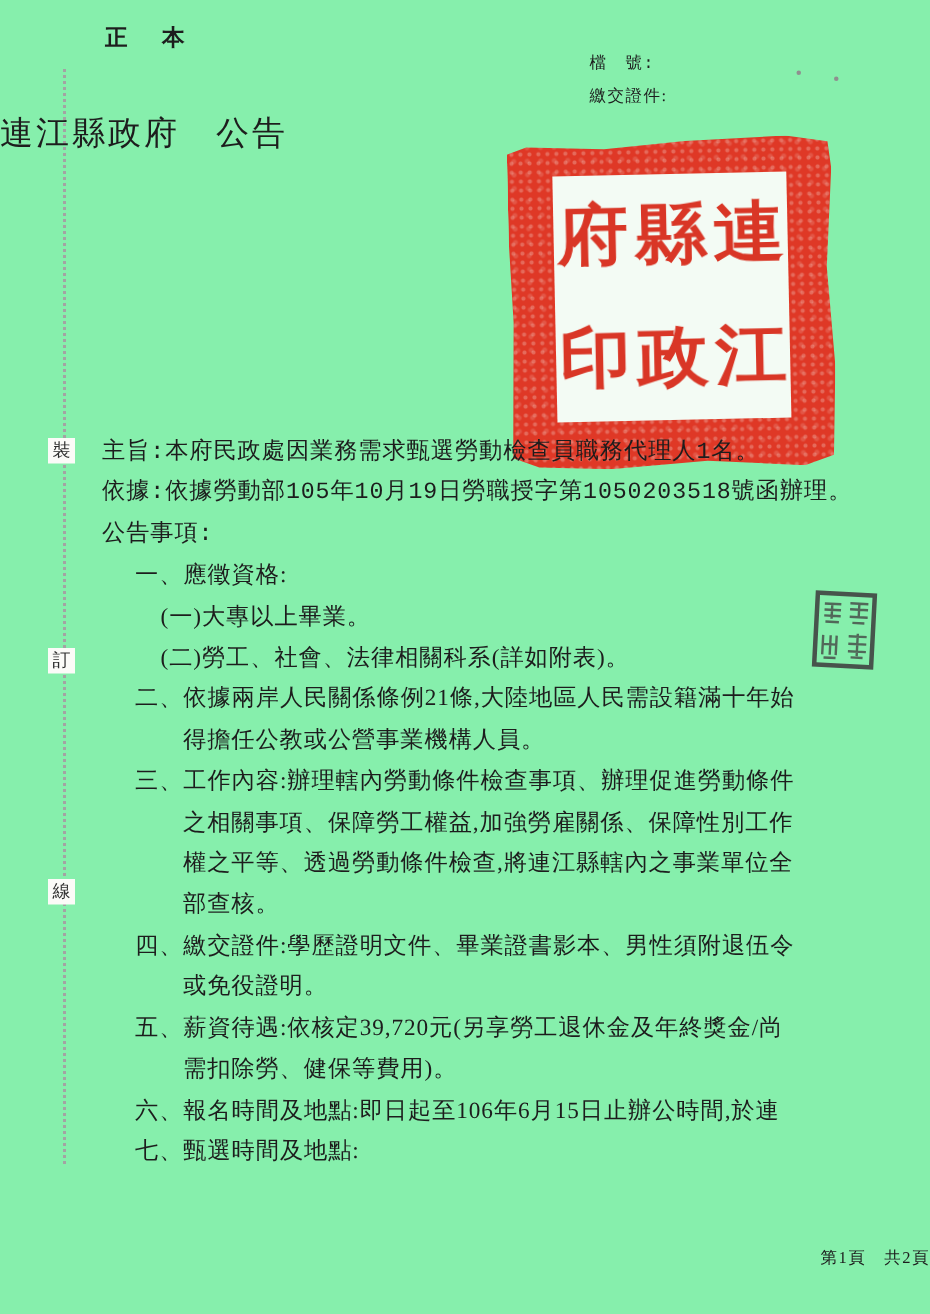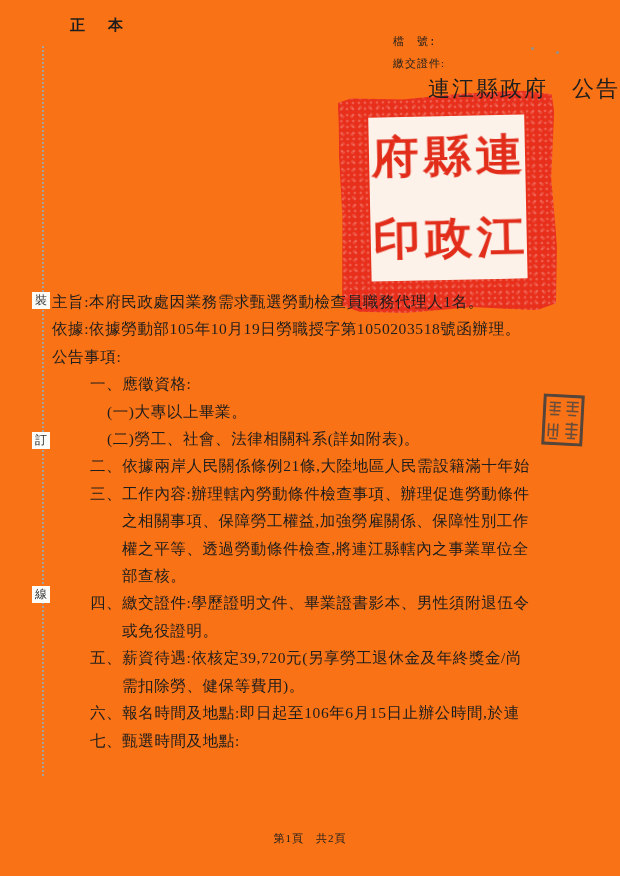--- a/index.html
+++ b/index.html
@@ -1,36 +1,36 @@
 <!DOCTYPE html>
 <html><head>
 <meta charset="utf-8">
 <style>
   html,body{margin:0;padding:0;background:#e9e9e9;}
   .page{
     position:relative;width:620px;height:876px;margin:0 auto;
-    background:#f97316;overflow:hidden;
+    background:#86efac;overflow:hidden;
     font-family:"Liberation Serif","DejaVu Serif",serif;color:#1d1d1d;
   }
   
   .copy-type{position:absolute;left:70px;top:16px;font-size:15px;font-weight:600;letter-spacing:4px;}
   .file-no{position:absolute;left:393px;top:34px;font-size:11px;letter-spacing:1px;font-family:Liberation Mono, monospace;}
   .retention{position:absolute;left:393px;top:56px;font-size:11px;letter-spacing:1px;}
-  .doc-title{position:absolute;left:0;top:74px;width:620px;text-align:right;
+  .doc-title{position:absolute;left:0;top:74px;width:620px;text-align:left;
     font-size:22px;letter-spacing:2px;z-index:3;}
   .meta{position:absolute;left:70px;top:121px;font-size:12px;line-height:18.5px;z-index:3;}
   
   .body-text{position:absolute;left:0;top:288px;width:620px;font-size:15.5px;
     line-height:27.4px;letter-spacing:0.6px;z-index:3;}
   .line{white-space:pre;}
-  .ind0{padding-left:52px;}
+  .ind0{padding-left:68px;font-family:Liberation Mono, monospace;}
   .ind1{padding-left:90px;}
   .ind2{padding-left:107px;}
   .ind3{padding-left:122px;}
-  .footer{position:absolute;left:0;top:831px;width:620px;text-align:center;
+  .footer{position:absolute;left:0;top:831px;width:620px;text-align:right;
     font-size:11px;letter-spacing:1px;z-index:3;}
   
   .binding-line{position:absolute;left:42px;top:46px;height:730px;
     border-left:2px dotted #a3a3a3;z-index:1;}
   .binding-mark{position:absolute;left:32px;width:18px;text-align:center;
     font-size:12px;color:#2e2e2e;background:#fbfbf8;z-index:2;}
   .bm0{top:292px;} .bm1{top:432px;} .bm2{top:586px;}
   
   .stamp{position:absolute;left:340px;top:92px;width:216px;height:220px;
     background-color:#e72b1d;opacity:.93;transform:rotate(-1.2deg);z-index:2;
@@ -101,20 +101,21 @@
   </div>
 
   <div class="body-text" id="body-lines">
       <div class="line ind0">主旨:本府民政處因業務需求甄選勞動檢查員職務代理人1名。</div>
       <div class="line ind0">依據:依據勞動部105年10月19日勞職授字第1050203518號函辦理。</div>
       <div class="line ind0">公告事項:</div>
       <div class="line ind1">一、應徵資格:</div>
       <div class="line ind2">(一)大專以上畢業。</div>
       <div class="line ind2">(二)勞工、社會、法律相關科系(詳如附表)。</div>
       <div class="line ind1">二、依據兩岸人民關係條例21條,大陸地區人民需設籍滿十年始</div>
+      <div class="line ind3">得擔任公教或公營事業機構人員。</div>
       <div class="line ind1">三、工作內容:辦理轄內勞動條件檢查事項、辦理促進勞動條件</div>
       <div class="line ind3">之相關事項、保障勞工權益,加強勞雇關係、保障性別工作</div>
       <div class="line ind3">權之平等、透過勞動條件檢查,將連江縣轄內之事業單位全</div>
       <div class="line ind3">部查核。</div>
       <div class="line ind1">四、繳交證件:學歷證明文件、畢業證書影本、男性須附退伍令</div>
       <div class="line ind3">或免役證明。</div>
       <div class="line ind1">五、薪資待遇:依核定39,720元(另享勞工退休金及年終獎金/尚</div>
       <div class="line ind3">需扣除勞、健保等費用)。</div>
       <div class="line ind1">六、報名時間及地點:即日起至106年6月15日止辦公時間,於連</div>
       <div class="line ind1">七、甄選時間及地點:</div>

